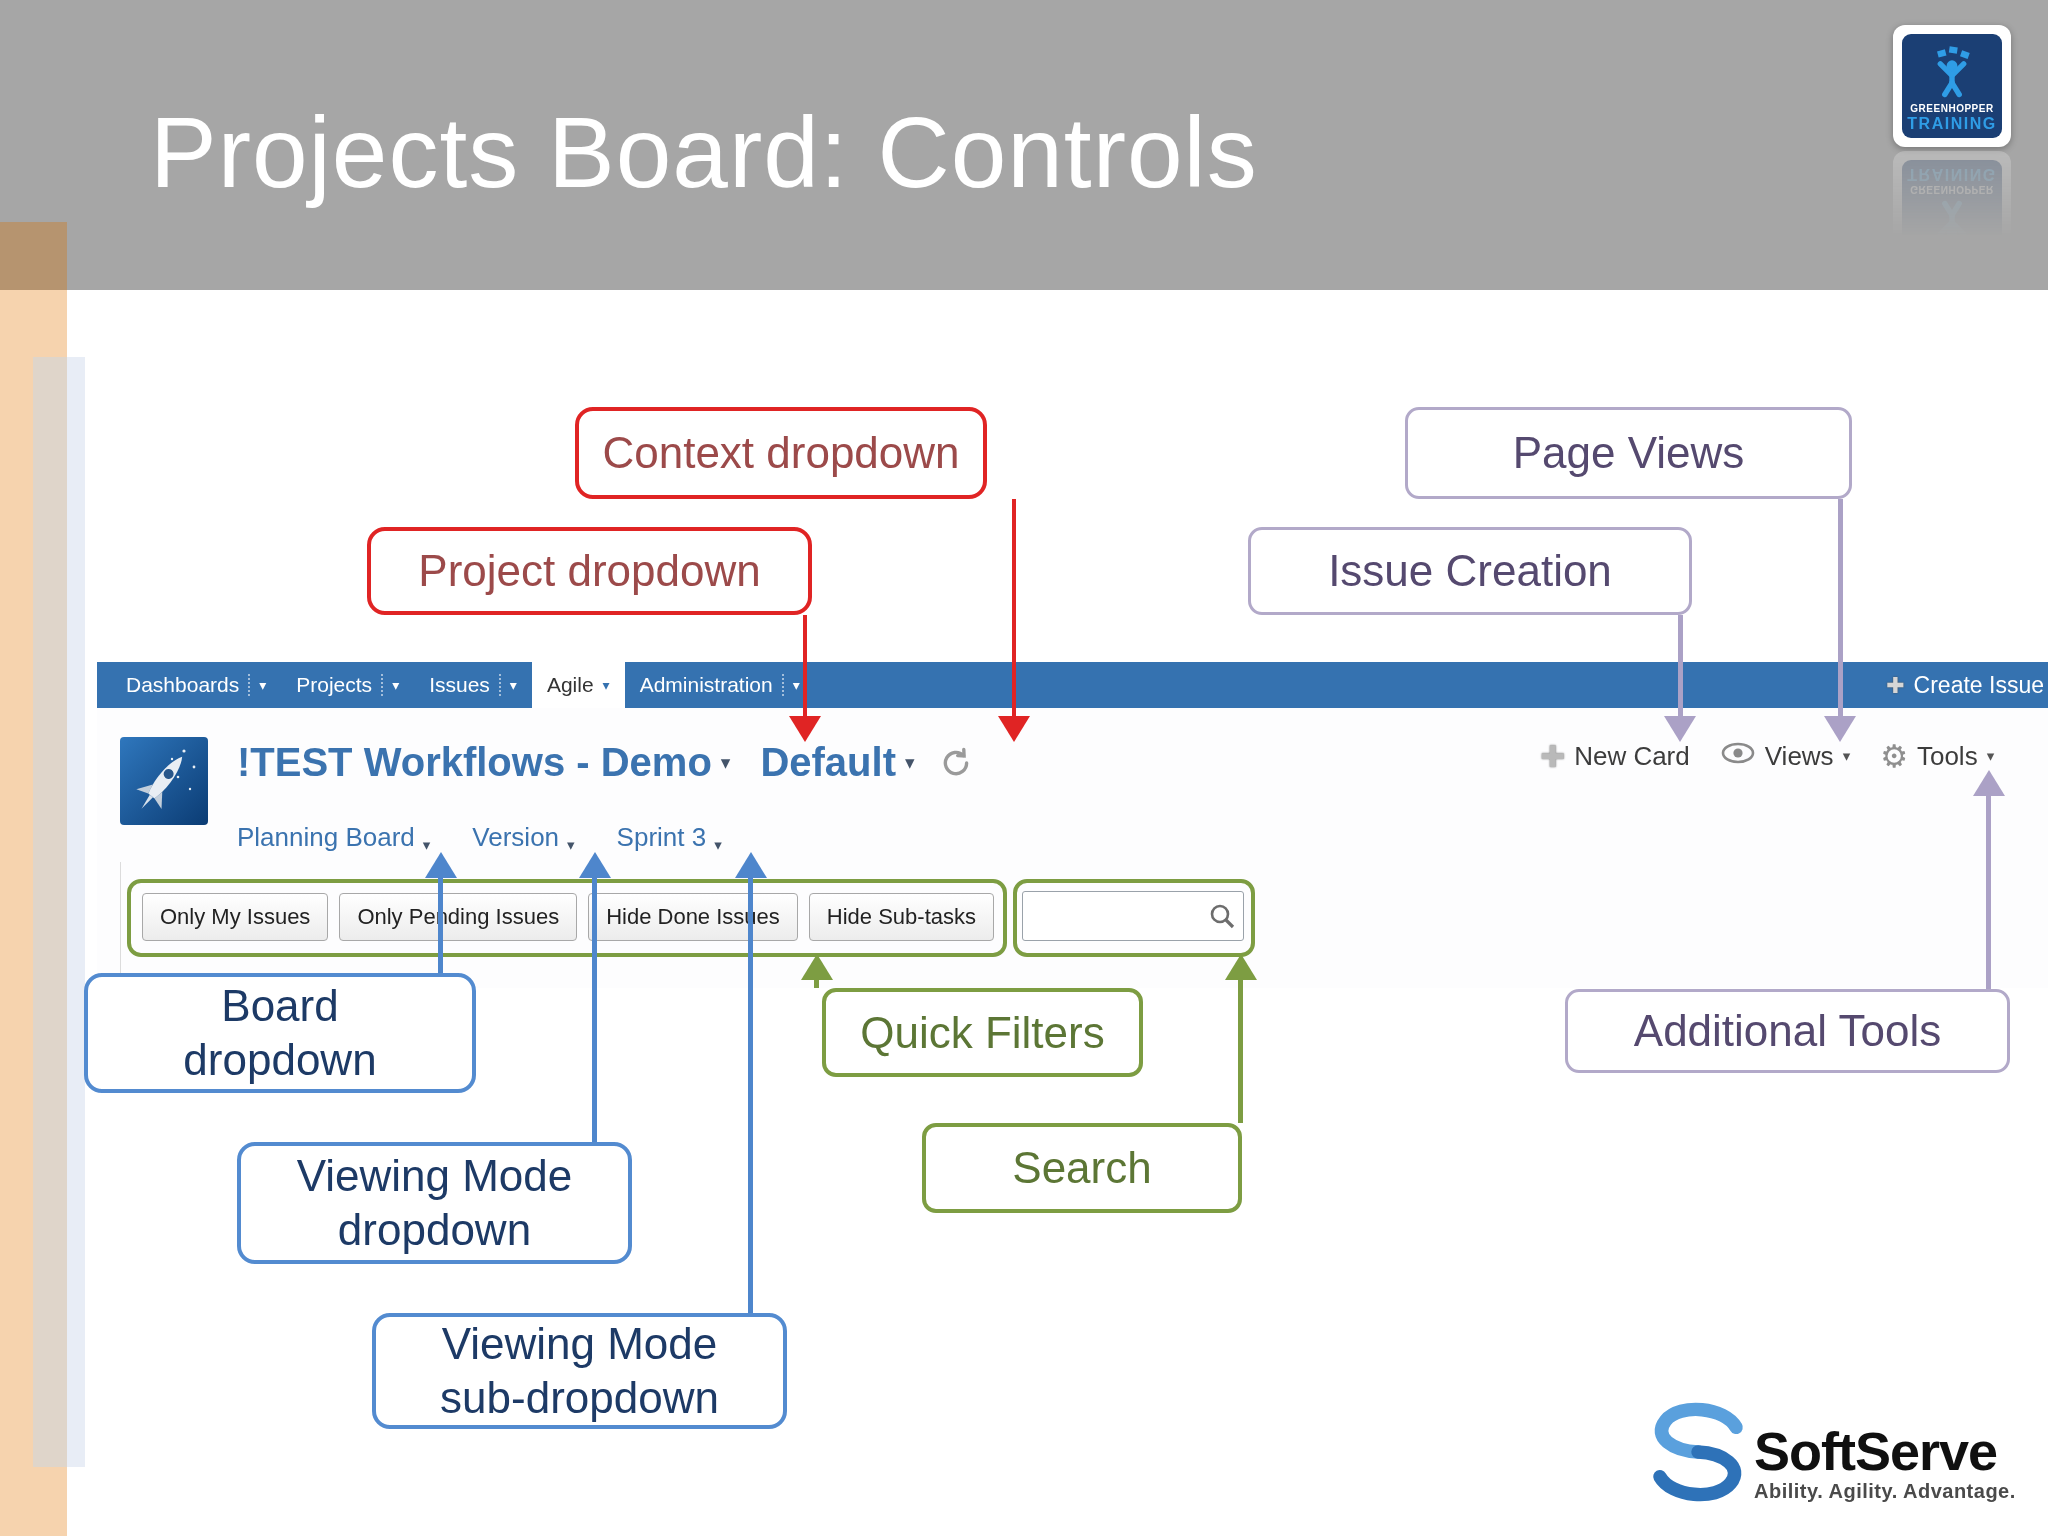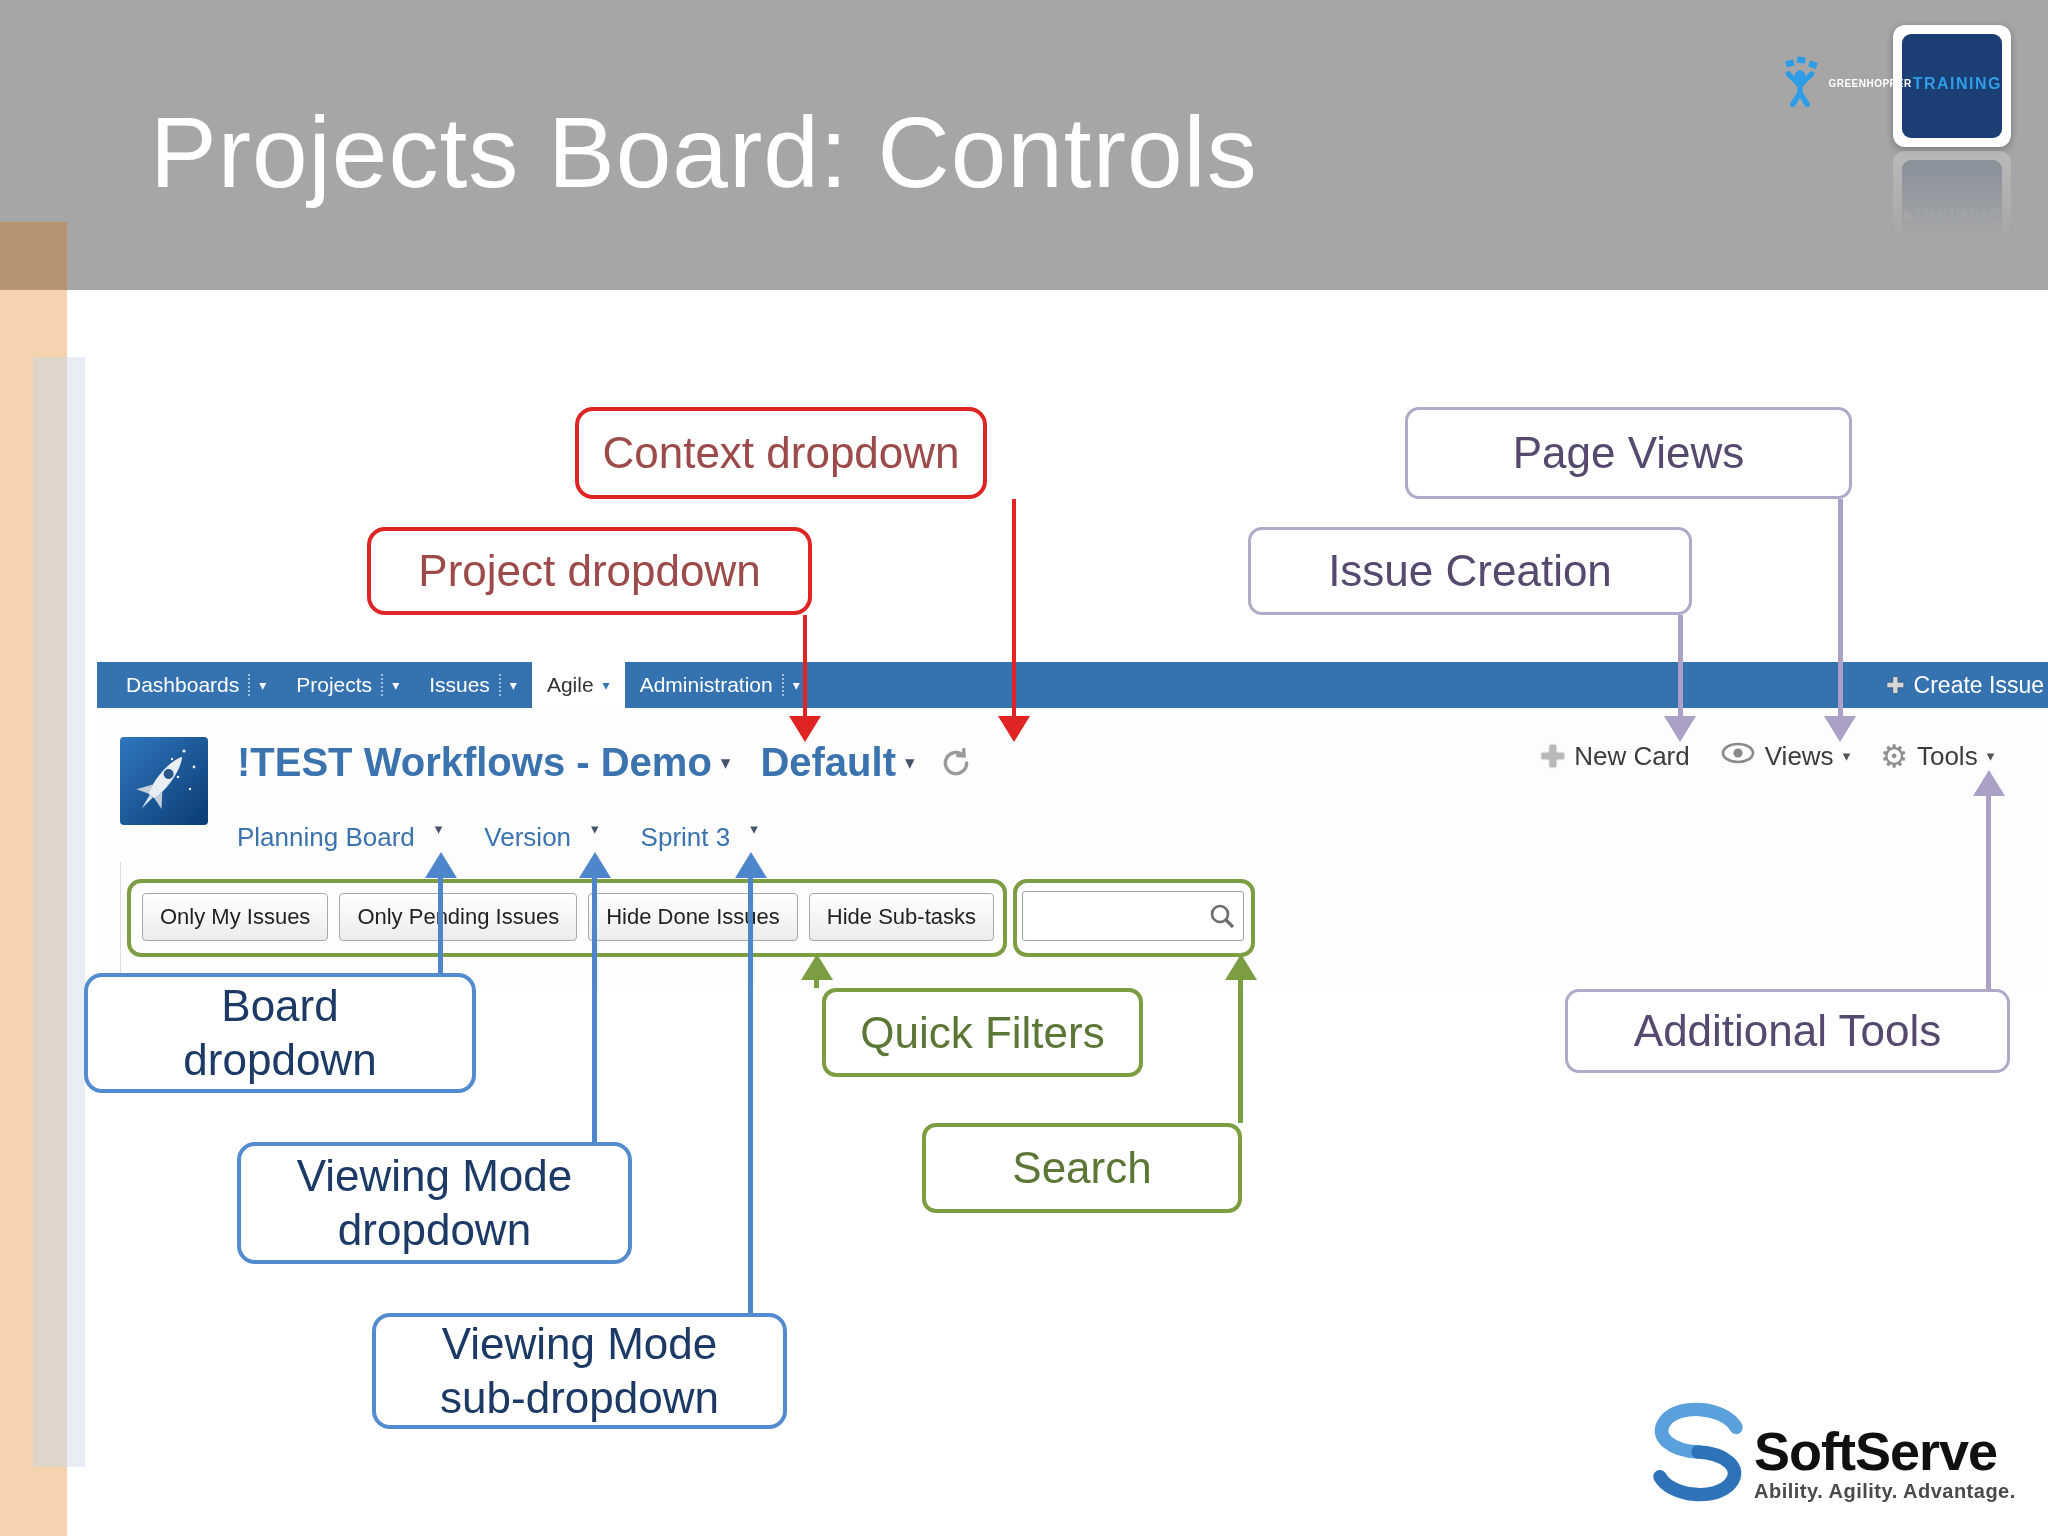--- a/index.html
+++ b/index.html
@@ -10,21 +10,21 @@
   .hdr{position:absolute;left:0;top:0;width:2048px;height:290px;background:#a6a6a6;}
   .title{position:absolute;left:150px;top:100px;font-size:100px;line-height:1.05;color:#ffffff;letter-spacing:1px;}
   .strip{position:absolute;}
   .tan{left:0;top:222px;width:67px;height:68px;background:#b6946f;}
   .peach{left:0;top:290px;width:67px;height:1246px;background:#f6d3ae;}
   .graystrip{left:33px;top:357px;width:34px;height:1110px;background:#dcd5cc;opacity:.92;}
   .bluestrip{left:67px;top:357px;width:18px;height:1110px;background:#e8edf6;}
   
   .gh{position:absolute;left:1893px;top:25px;width:118px;height:122px;background:#fff;border-radius:12px;
       box-shadow:0 2px 7px rgba(0,0,0,.3);padding:9px;}
-  .gh-in{width:100%;height:100%;background:#1b3f74;border-radius:9px;display:flex;flex-direction:row;
+  .gh-in{width:100%;height:100%;background:#1b3f74;border-radius:9px;display:flex;flex-direction:column;
          align-items:center;justify-content:flex-end;padding-bottom:5px;gap:1px;}
   .gh-l1{color:#fff;font-size:10px;font-weight:bold;letter-spacing:.5px;}
   .gh-l2{color:#2f9de6;font-size:16px;font-weight:bold;letter-spacing:1.5px;}
   .gh-reflect{position:absolute;left:1893px;top:151px;width:118px;height:122px;transform:scaleY(-1);opacity:.25;
       -webkit-mask-image:linear-gradient(to top,rgba(0,0,0,.9),transparent 70%);
       mask-image:linear-gradient(to top,rgba(0,0,0,.9),transparent 70%);}
   .gh-reflect .gh{position:absolute;left:0;top:0;box-shadow:none;}
   
   .nav{position:absolute;left:97px;top:662px;width:1951px;height:46px;background:#3572b0;display:flex;
        align-items:stretch;color:#fff;font-size:21px;padding-left:14px;}
@@ -41,21 +41,21 @@
   .proj{position:absolute;left:237px;top:740px;display:flex;align-items:center;font-size:40px;font-weight:bold;color:#3b73af;}
   .proj .caret{color:#44546a;font-size:19px;margin-left:9px;}
   .proj .ctx{margin-left:30px;}
   .refresh{margin-left:24px;display:flex;align-items:center;}
   .actions{position:absolute;left:1540px;top:738px;display:flex;align-items:center;gap:30px;font-size:26px;color:#3c3c3c;}
   .action{display:flex;align-items:center;gap:9px;}
   .action .plus-big{font-family:"DejaVu Sans",sans-serif;font-size:30px;color:#b9b9b9;text-shadow:0 0 2px #6e6e6e;}
   .gear{font-family:"DejaVu Sans",sans-serif;font-size:31px;color:#8f8f8f;}
   .action .caret{color:#555;font-size:15px;}
   .subnav{position:absolute;left:237px;top:822px;display:flex;gap:42px;font-size:26px;color:#3b73af;}
-  .subnav .sn{display:flex;align-items:flex-start;gap:20px;}
+  .subnav .sn{display:flex;align-items:flex-end;gap:8px;}
   .subnav .caret{color:#44546a;font-size:15px;}
   .filters{position:absolute;left:142px;top:893px;display:flex;gap:11px;}
   .fbtn{height:48px;padding:0 17px;font-size:22px;color:#222;background:linear-gradient(#ffffff,#ececec);
         border:1px solid #a8a8a8;border-radius:4px;display:flex;align-items:center;white-space:nowrap;}
   .searchwrap{position:absolute;left:1022px;top:891px;width:222px;height:50px;}
   .searchwrap input{width:100%;height:100%;border:1px solid #9aa2aa;border-radius:3px;font-size:22px;padding:0 40px 0 10px;
         font-family:"Liberation Sans",sans-serif;background:#fff;}
   .mag{position:absolute;right:8px;top:11px;}
   .leftedge{position:absolute;left:120px;top:862px;width:1px;height:124px;background:#dcdcdc;}
   

